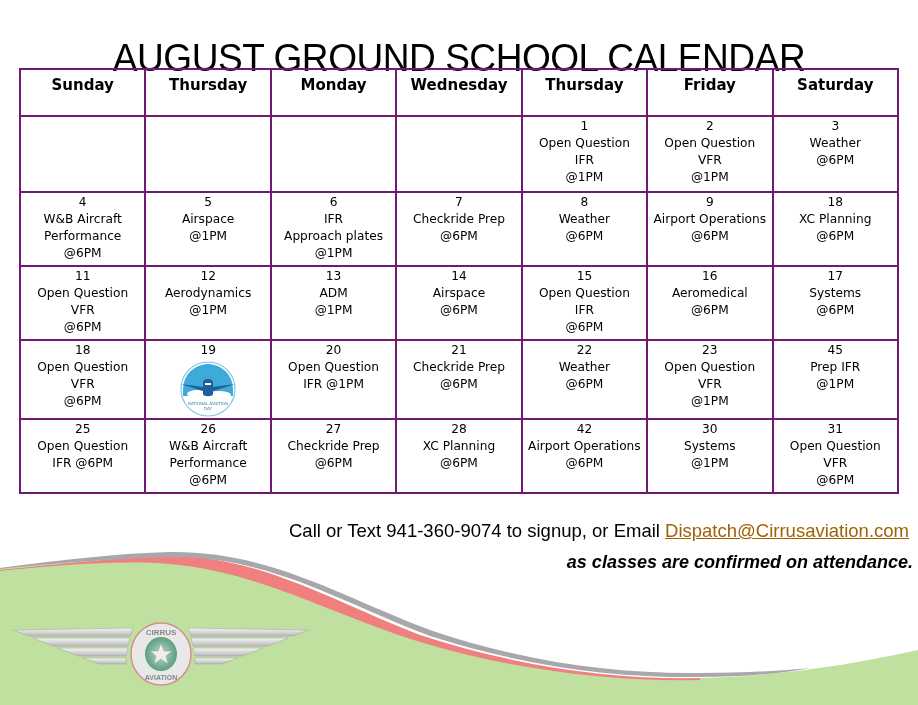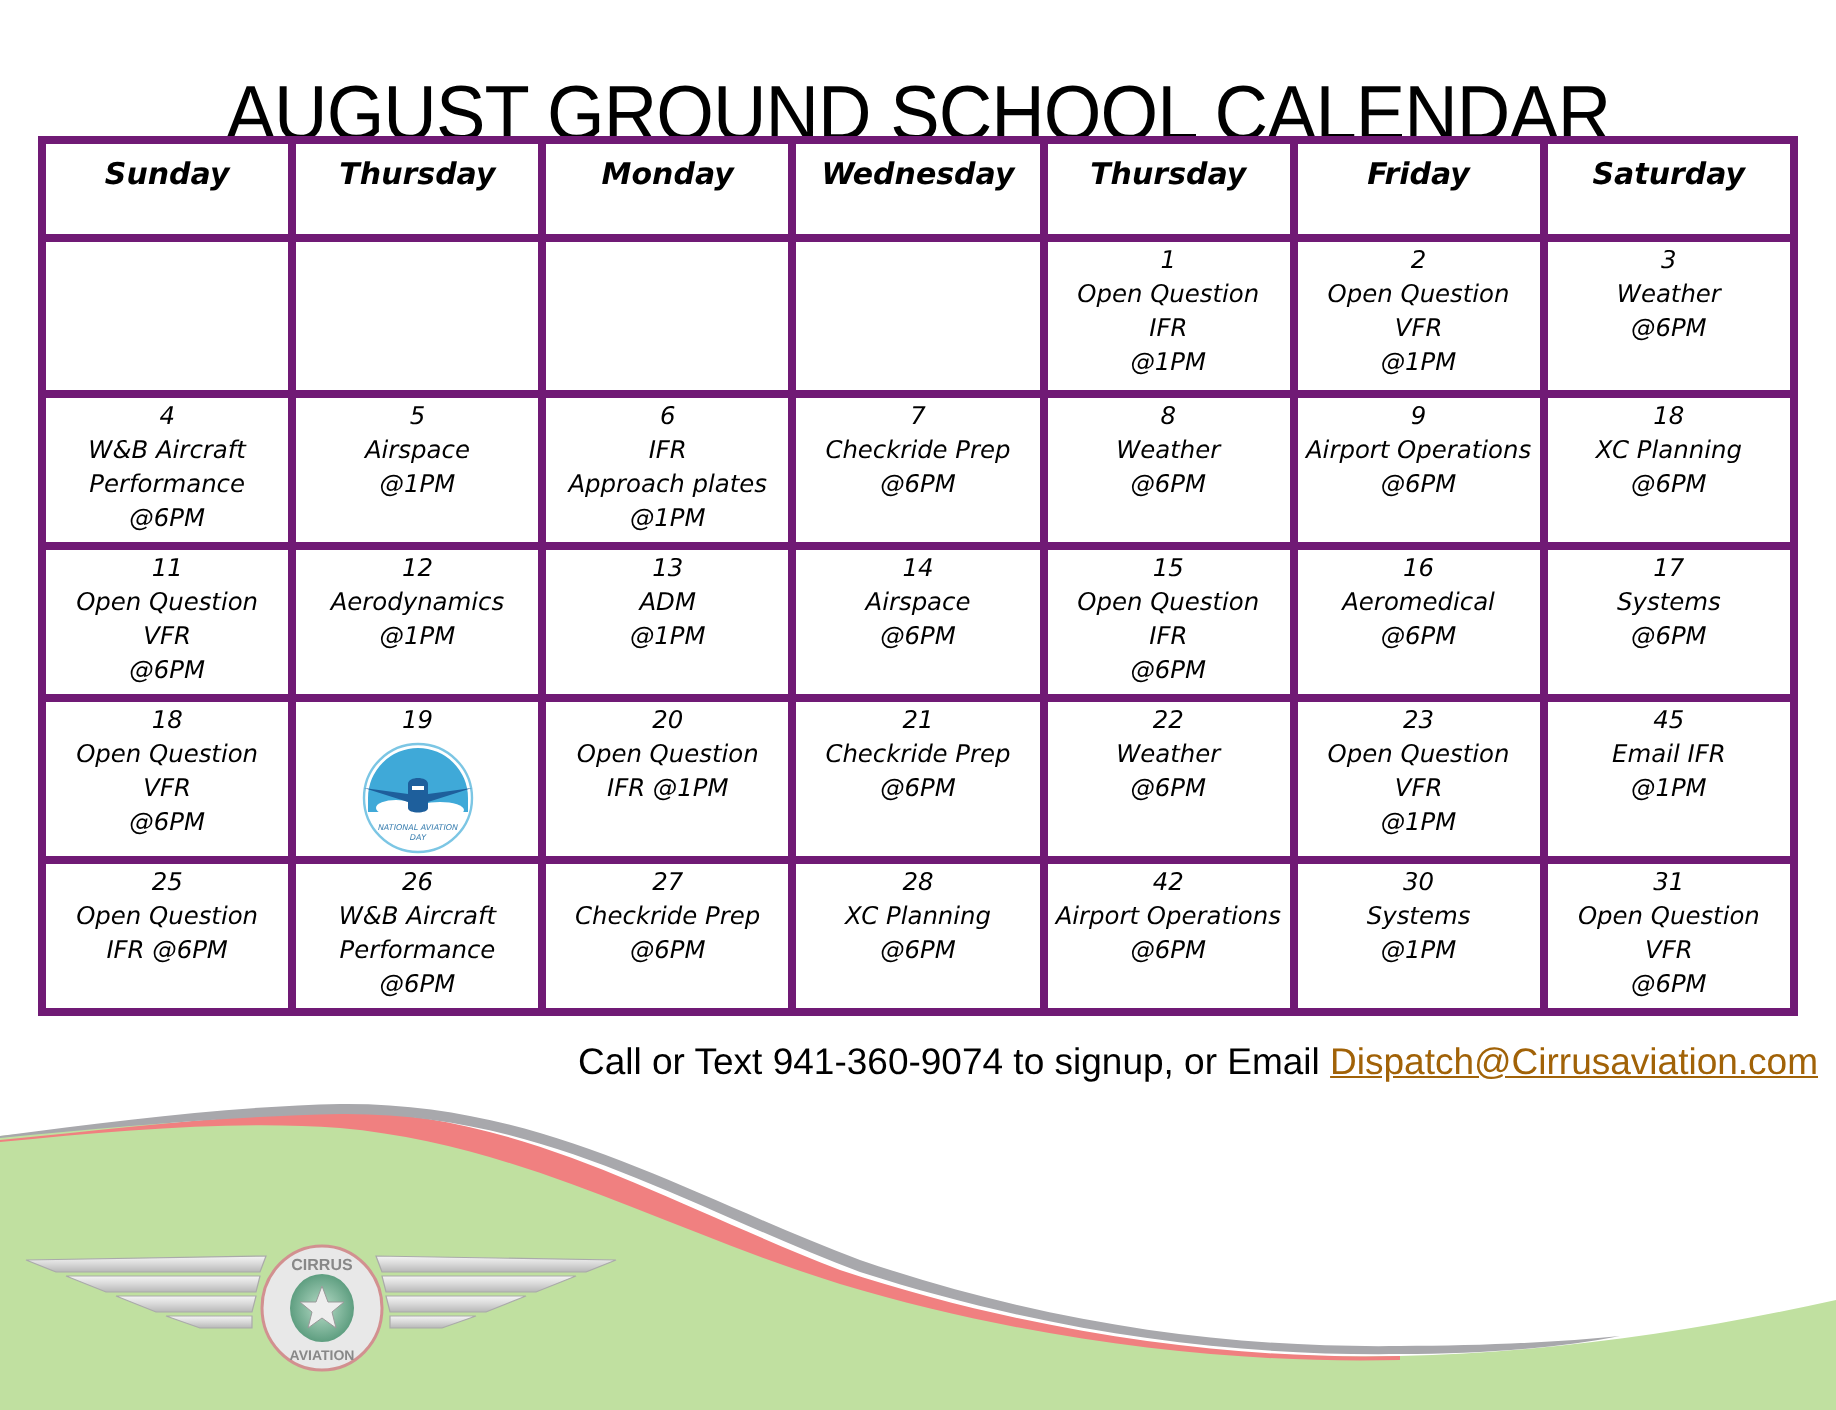--- a/index.html
+++ b/index.html
@@ -1,20 +1,20 @@
 <!DOCTYPE html>
 <html><head>
 <meta charset="utf-8">
 <style>
   html, body { margin:0; padding:0; }
   body { width:918px; height:705px; position:relative; overflow:hidden; background:#ffffff; font-family:"Liberation Sans", sans-serif; color:#000; }
   .title { position:absolute; left:0; top:8px; width:918px; text-align:center; font-family:"Liberation Sans", sans-serif; font-size:39px; letter-spacing:-0.5px; font-weight:normal; line-height:48px; transform:scaleX(0.95); }
   .bg-swoosh { position:absolute; left:0; top:540px; width:918px; height:165px; }
   table.cal { position:absolute; left:19px; top:68px; width:880px; border-collapse:collapse; table-layout:fixed; }
-  table.cal th, table.cal td { border:4px solid #701a75; text-align:center; vertical-align:top; padding:0;font-style:italic; }
+  table.cal th, table.cal td { border:2px solid #701a75; text-align:center; vertical-align:top; padding:0; }
   table.cal th { height:39px; font-family:"DejaVu Sans", sans-serif; font-weight:bold; font-size:15px; padding-top:6px; }
   table.cal td { height:71px; font-family:"DejaVu Sans", sans-serif; font-size:12.2px; line-height:17px; padding-top:1px; background:#fff; }
   table.cal tr.r1 td { height:73px; }
   .day-num, .line { display:block; white-space:nowrap; }
   .badge { display:block; margin:1px auto 0; width:58px; height:58px; }
   .contact { position:absolute; right:9px; top:520px; font-family:"Liberation Sans", sans-serif; font-size:18.5px; color:#000; white-space:nowrap; }
   .contact a { color:#a16207; text-decoration:underline; }
   .notice { position:absolute; right:5px; top:550px; text-align:right; font-family:"Liberation Sans", sans-serif; font-weight:bold; font-style:italic; font-size:18px; line-height:24px; white-space:nowrap; }
   .logo { position:absolute; left:8px; top:622px; width:305px; height:64px; }
 </style>
@@ -179,21 +179,21 @@
           <span class="line">@6PM</span>
         </td>
         <td>
           <span class="day-num">23</span>
           <span class="line">Open Question</span>
           <span class="line">VFR</span>
           <span class="line">@1PM</span>
         </td>
         <td>
           <span class="day-num">45</span>
-          <span class="line">Email IFR</span>
+          <span class="line">Prep IFR</span>
           <span class="line">@1PM</span>
         </td>
       </tr>
       <tr class="r5">
         <td>
           <span class="day-num">25</span>
           <span class="line">Open Question</span>
           <span class="line">IFR @6PM</span>
         </td>
         <td>
@@ -228,20 +228,21 @@
           <span class="line">VFR</span>
           <span class="line">@6PM</span>
         </td>
       </tr>
     </tbody>
 </table>
 
 <div class="contact"><span>Call or Text 941-360-9074 to signup, or Email </span><a>Dispatch@Cirrusaviation.com</a></div>
 
 <div class="notice">
+  <div>as classes are confirmed on attendance.</div>
 </div>
 
 <svg class="logo" viewBox="0 0 305 64">
   <defs>
     <linearGradient id="wing" x1="0" y1="0" x2="0" y2="1">
       <stop offset="0" stop-color="#f4f4f4"></stop>
       <stop offset="0.5" stop-color="#d8d8d8"></stop>
       <stop offset="1" stop-color="#b8b8b8"></stop>
     </linearGradient>
     <radialGradient id="globe" cx="0.5" cy="0.5" r="0.5">

